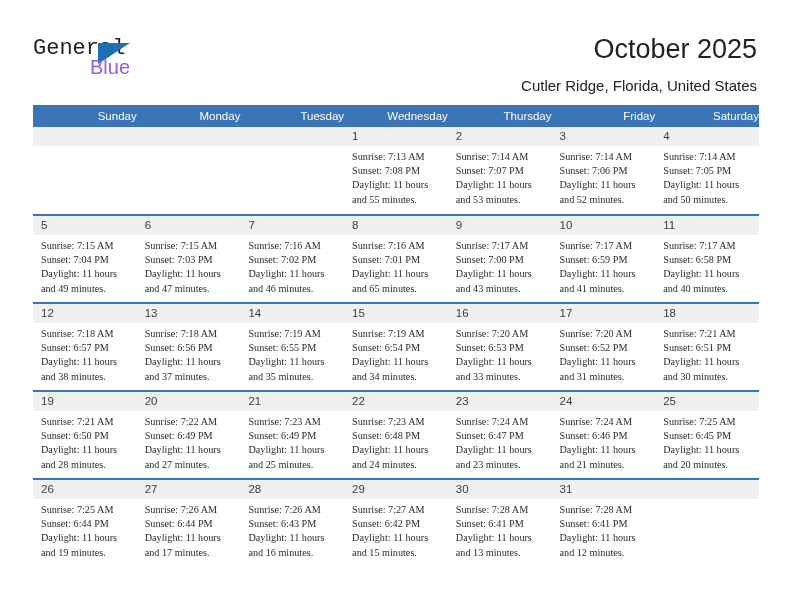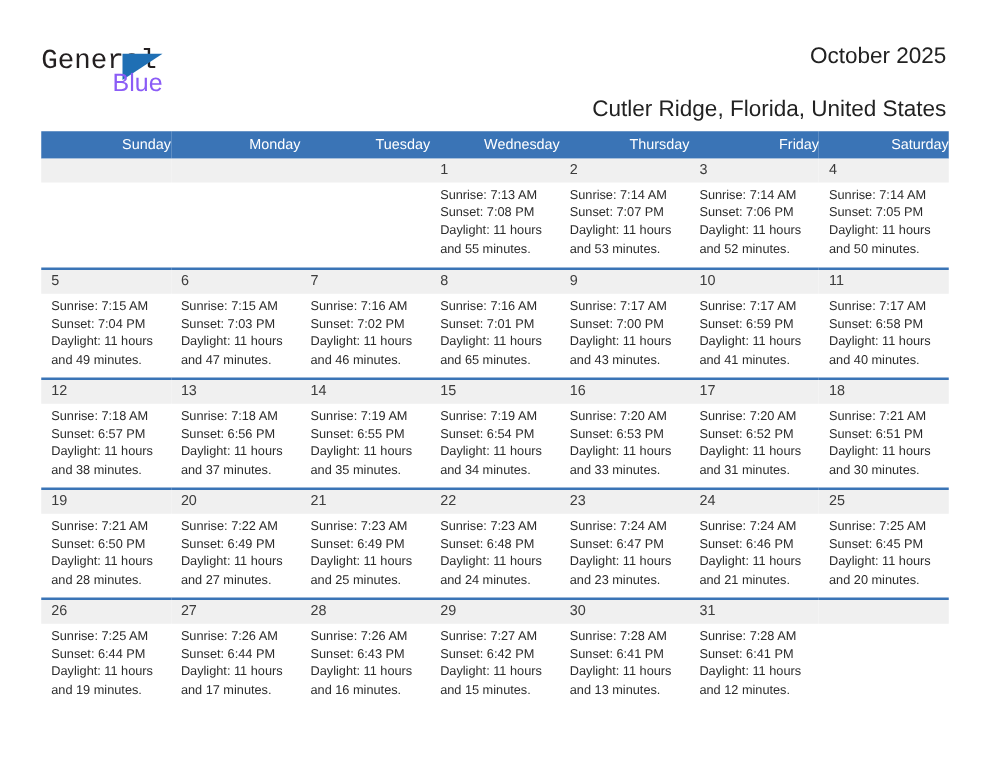--- a/index.html
+++ b/index.html
@@ -59,30 +59,30 @@
     left: 57px;
     top: 20px;
     font-size: 20px;
     color: #8b5cf6;
     font-family: "Liberation Sans", sans-serif;
   }
   .title {
     position: absolute;
     right: 35px;
     top: 34px;
-    font-size: 18px;
+    font-size: 27px;
     color: #222222;
     text-align: right;
     white-space: nowrap;
   }
   .subtitle {
     position: absolute;
     right: 35px;
     top: 77px;
-    font-size: 18px;
+    font-size: 15px;
     color: #222222;
     text-align: right;
     white-space: nowrap;
   }
 
   
   .calendar {
     position: absolute;
     left: 33px;
     top: 105px;
@@ -122,20 +122,21 @@
     line-height: 13px;
   }
   td.empty .daynum {
     color: transparent;
   }
   .info {
     padding: 4px 6px 0 8px;
     font-size: 10.2px;
     line-height: 14.2px;
     color: #2b2b2b;
+    font-family: Liberation Serif, serif;
   }
   .info div {
     white-space: nowrap;
   }
 </style>
 </head>
 <body>
 
 <div class="page">
 

